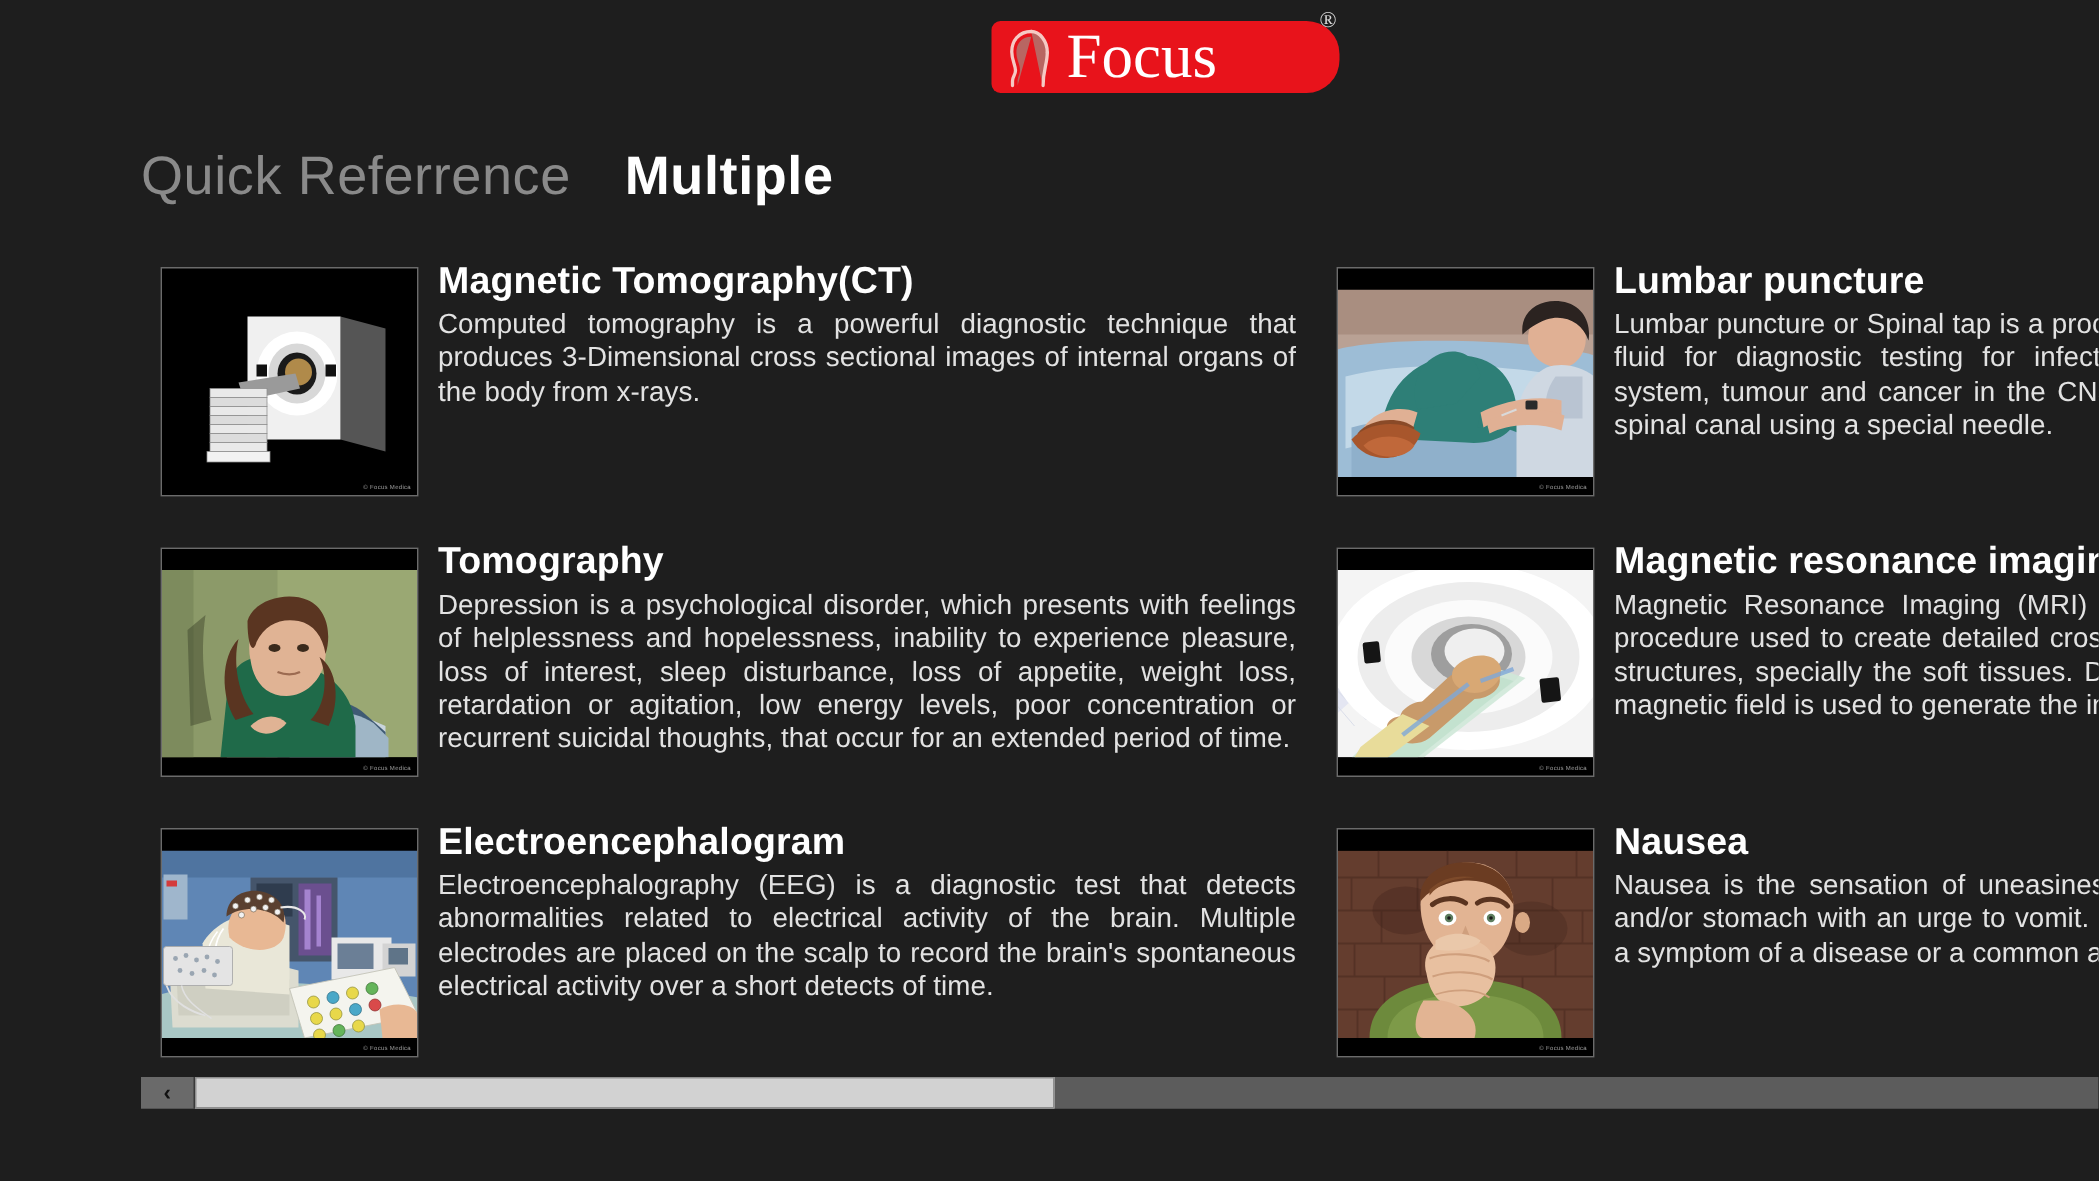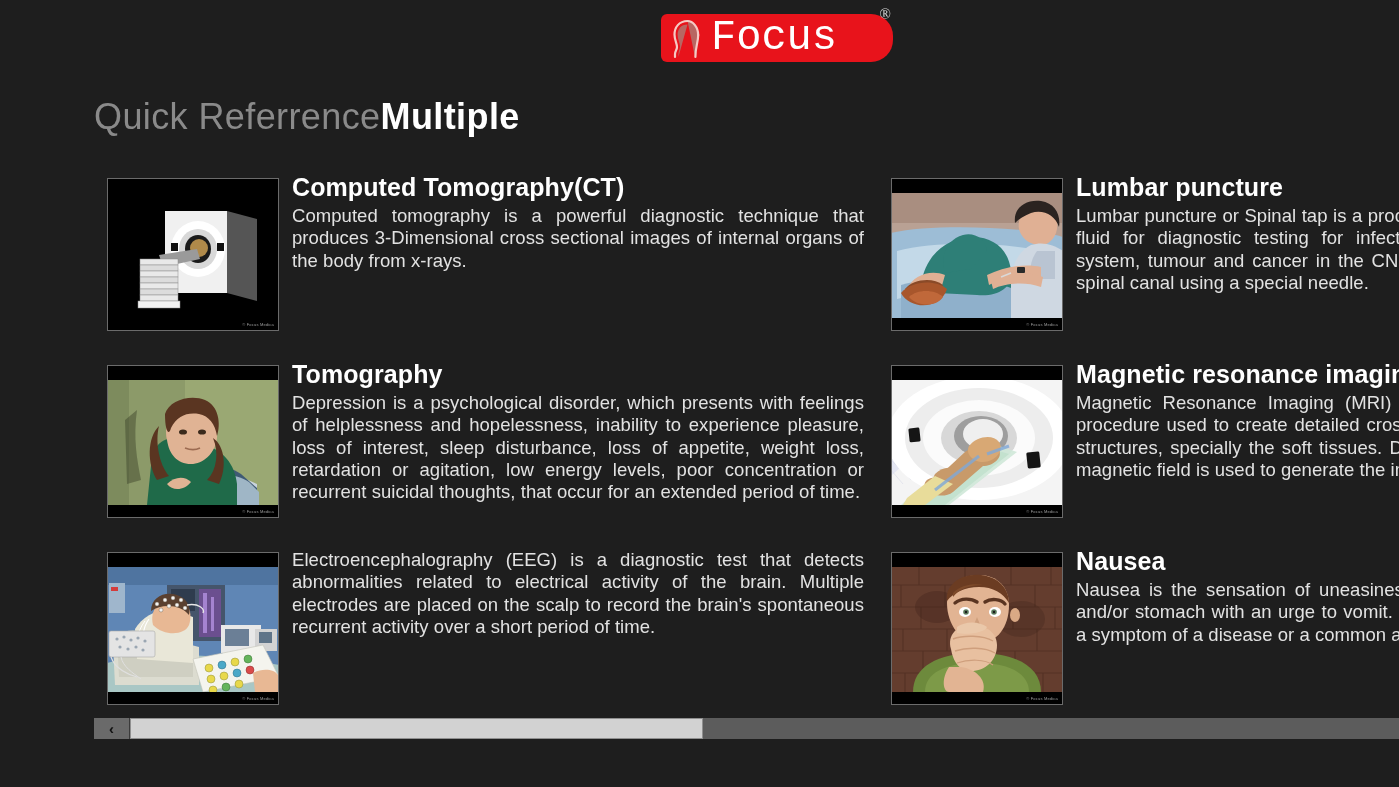--- a/index.html
+++ b/index.html
@@ -24,37 +24,37 @@
     display: flex; align-items: center;
   }
   .logo-mark {
     position: relative;
     width: 44px; height: 44px;
     margin-left: 4px; flex: none;
   }
   .logo-mark svg { display: block; }
   .logo-text {
     color: #ffffff;
-    font-family: Liberation Mono, monospace;
+    font-family: Liberation Serif, serif;
     font-size: 42px;
     line-height: 44px;
     letter-spacing: 0px;
     margin-left: 2px;
     font-weight: 400;
   }
   .logo-reg {
     position: absolute; right: 2px; top: 0px;
     color: #d8d8d8; font-size: 15px;
     font-family: "Liberation Serif", serif;
   }
 
   
   .tabs {
     position: absolute; left: 94px; top: 96px;
-    display: flex; align-items: center; 
+    display: flex; align-items: center; gap: 36px;
   }
   .tab {
     font-size: 36px;
     font-weight: 400;
     letter-spacing: 0.4px;
     white-space: nowrap;
   }
   .tab.inactive { color: #8a8a8a; }
   .tab.active { color: #ffffff; font-weight: 700; }
 
@@ -183,21 +183,21 @@
               <rect x="33" y="90" width="38" height="6" fill="#e9e9e9" stroke="#8d8d8d" stroke-width="0.5"></rect>
               <rect x="33" y="96" width="38" height="6" fill="#dcdcdc" stroke="#8d8d8d" stroke-width="0.5"></rect>
               <rect x="33" y="102" width="38" height="6" fill="#e9e9e9" stroke="#8d8d8d" stroke-width="0.5"></rect>
               <rect x="31" y="108" width="42" height="7" fill="#f2f2f2" stroke="#8d8d8d" stroke-width="0.5"></rect>
             </g>
           </svg>
         </div>
         <span class="wm">© Focus Medica</span>
       </div>
       <div class="body">
-        <div class="term">Computed Tomography(CT)</div>
+        <div class="term">Magnetic Tomography(CT)</div>
         <div class="desc">Computed tomography is a powerful diagnostic technique that produces 3-Dimensional cross sectional images of internal organs of the body from x-rays.</div>
       </div>
     </div>
 
     <div class="entry">
       <div class="thumb">
         <div class="inner">
           <svg viewBox="0 0 172 125" preserveAspectRatio="xMidYMid slice">
             <rect width="172" height="125" fill="#9aa873"></rect>
             <rect x="0" y="0" width="78" height="125" fill="#8c9a69"></rect>
@@ -288,21 +288,22 @@
               <circle cx="106" cy="123" r="4" fill="#e8d84a" stroke="#8f8f3a" stroke-width="0.5"></circle>
               <circle cx="119" cy="120" r="4" fill="#64b45a" stroke="#3c7236" stroke-width="0.5"></circle>
               <circle cx="132" cy="117" r="4" fill="#e8d84a" stroke="#8f8f3a" stroke-width="0.5"></circle>
             </g>
             <path d="M146 106 C156 100 172 102 172 112 L172 125 L148 125 Z" fill="#e8b894"></path>
           </svg>
         </div>
         <span class="wm">© Focus Medica</span>
       </div>
       <div class="body">
-        <div class="desc">Electroencephalography (EEG) is a diagnostic test that detects abnormalities related to electrical activity of the brain. Multiple electrodes are placed on the scalp to record the brain's spontaneous recurrent activity over a short period of time.</div>
+        <div class="term">Electroencephalogram</div>
+        <div class="desc">Electroencephalography (EEG) is a diagnostic test that detects abnormalities related to electrical activity of the brain. Multiple electrodes are placed on the scalp to record the brain's spontaneous electrical activity over a short detects of time.</div>
       </div>
     </div>
   </div>
 
   <div class="col col-right">
 
     <div class="entry">
       <div class="thumb">
         <div class="inner">
           <svg viewBox="0 0 172 125" preserveAspectRatio="xMidYMid slice">

